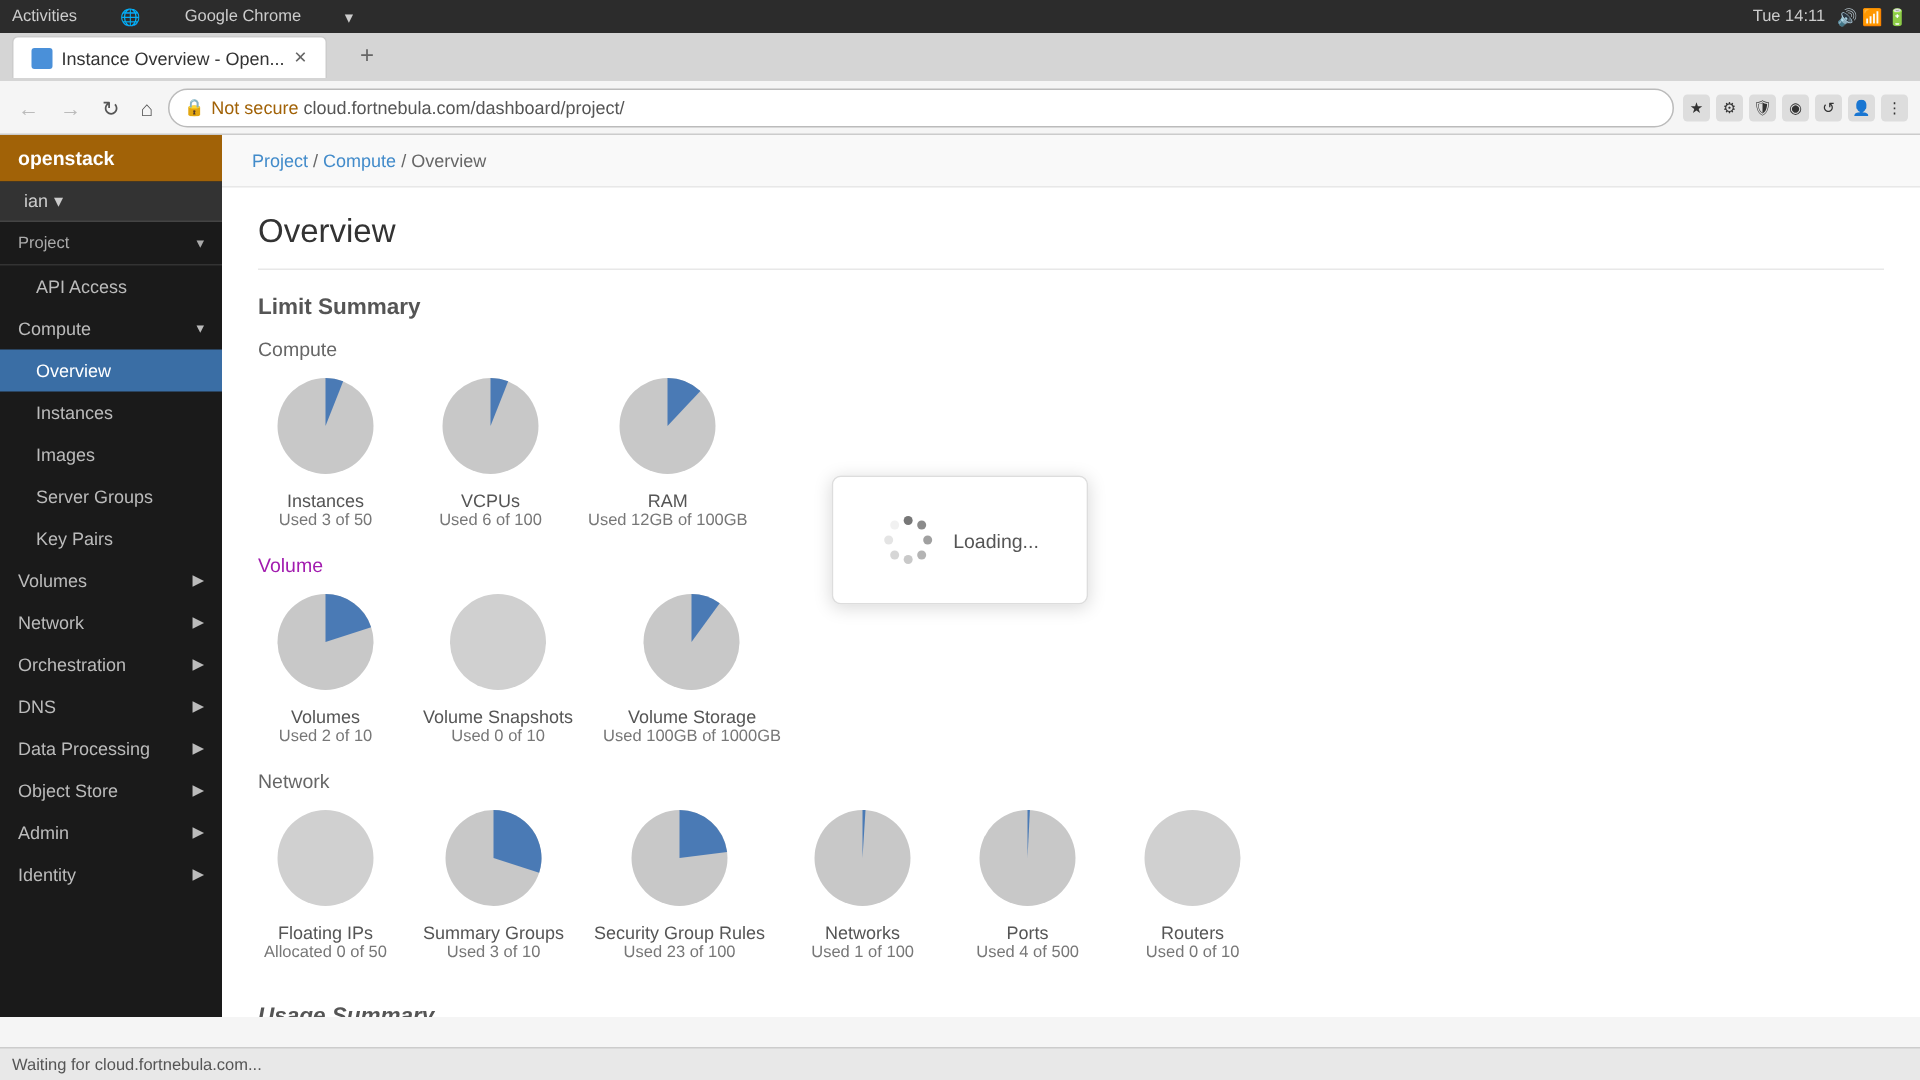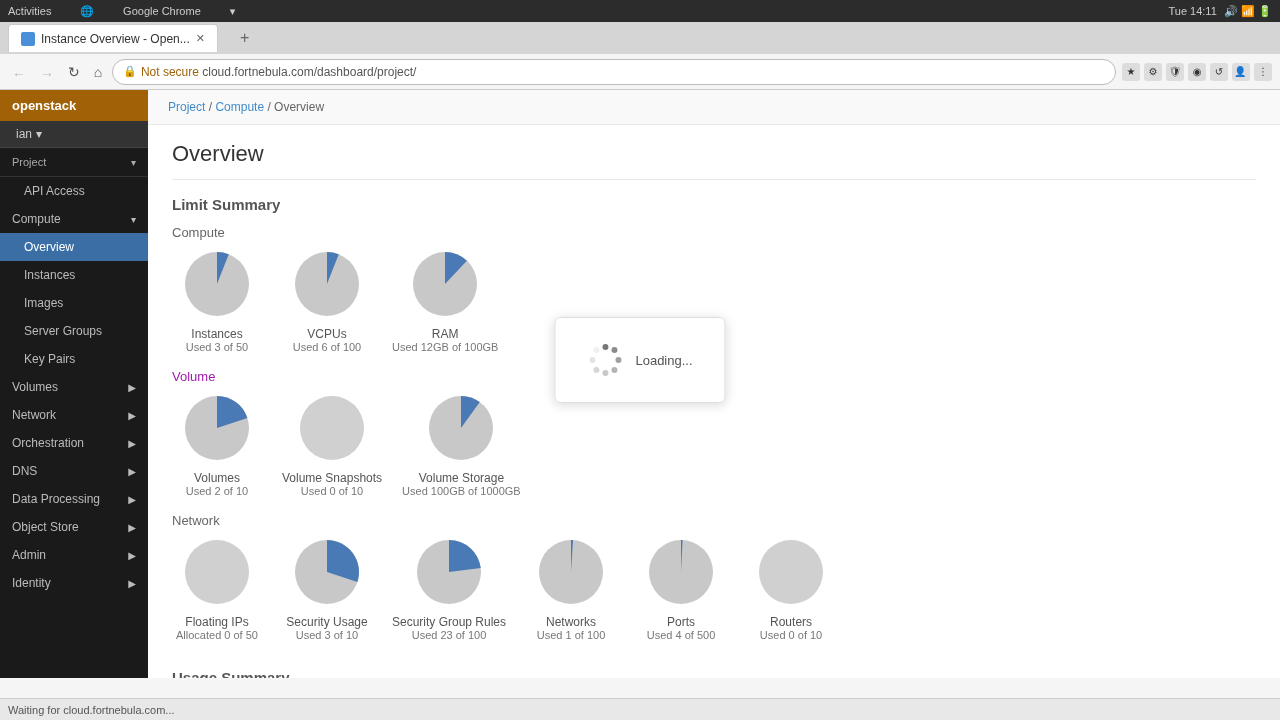--- a/index.html
+++ b/index.html
@@ -52,21 +52,21 @@
     .chart-item { display: flex; flex-direction: column; align-items: center; min-width: 90px; }
     .chart-label { font-size: 12px; color: #555; margin-top: 4px; font-weight: 500; }
     .chart-sublabel { font-size: 11px; color: #777; }
 
     
     .loading-overlay { position: fixed; top: 50%; left: 50%; transform: translate(-50%, -50%); background: rgba(255,255,255,0.95); border: 1px solid #ddd; border-radius: 6px; padding: 24px 32px; display: flex; flex-direction: row; align-items: center; gap: 12px; z-index: 100; box-shadow: 0 2px 12px rgba(0,0,0,0.15); }
     .spinner { width: 36px; height: 36px; position: relative; }
     .loading-text { font-size: 13px; color: #555; }
 
     
-    .usage-section { margin-top: 28px; }
+    .usage-section { margin-top: 28px; font-style: italic; }
     .usage-title { font-size: 15px; font-weight: bold; color: #555; margin-bottom: 8px; }
 
     
     .statusbar { position: fixed; bottom: 0; left: 0; right: 0; background: #e8e8e8; border-top: 1px solid #ccc; height: 22px; display: flex; align-items: center; padding: 0 8px; font-size: 11px; color: #555; }
 
     
     .section-block { margin-bottom: 16px; }
 
     
     .ian-dropdown { display: flex; align-items: center; gap: 4px; color: #ccc; font-size: 12px; cursor: pointer; padding: 2px 8px; border-radius: 3px; }
@@ -284,21 +284,21 @@
         <circle cx="36" cy="36" r="32" fill="#d0d0d0"></circle>
       </svg></div>
         <div class="chart-label">Floating IPs</div>
         <div class="chart-sublabel">Allocated 0 of 50</div>
       </div>
             <div class="chart-item">
         <div><svg width="72" height="72" viewBox="0 0 72 72">
       <circle cx="36" cy="36" r="32" fill="#c8c8c8"></circle>
       <path d="M36,36 L36,4 A32,32 0 0,1 66.43380852144492,45.88854381999832 Z" fill="#4a7ab5"></path>
     </svg></div>
-        <div class="chart-label">Security Usage</div>
+        <div class="chart-label">Summary Groups</div>
         <div class="chart-sublabel">Used 3 of 10</div>
       </div>
             <div class="chart-item">
         <div><svg width="72" height="72" viewBox="0 0 72 72">
       <circle cx="36" cy="36" r="32" fill="#c8c8c8"></circle>
       <path d="M36,36 L36,4 A32,32 0 0,1 67.7476704420633,31.989336525942264 Z" fill="#4a7ab5"></path>
     </svg></div>
         <div class="chart-label">Security Group Rules</div>
         <div class="chart-sublabel">Used 23 of 100</div>
       </div>

